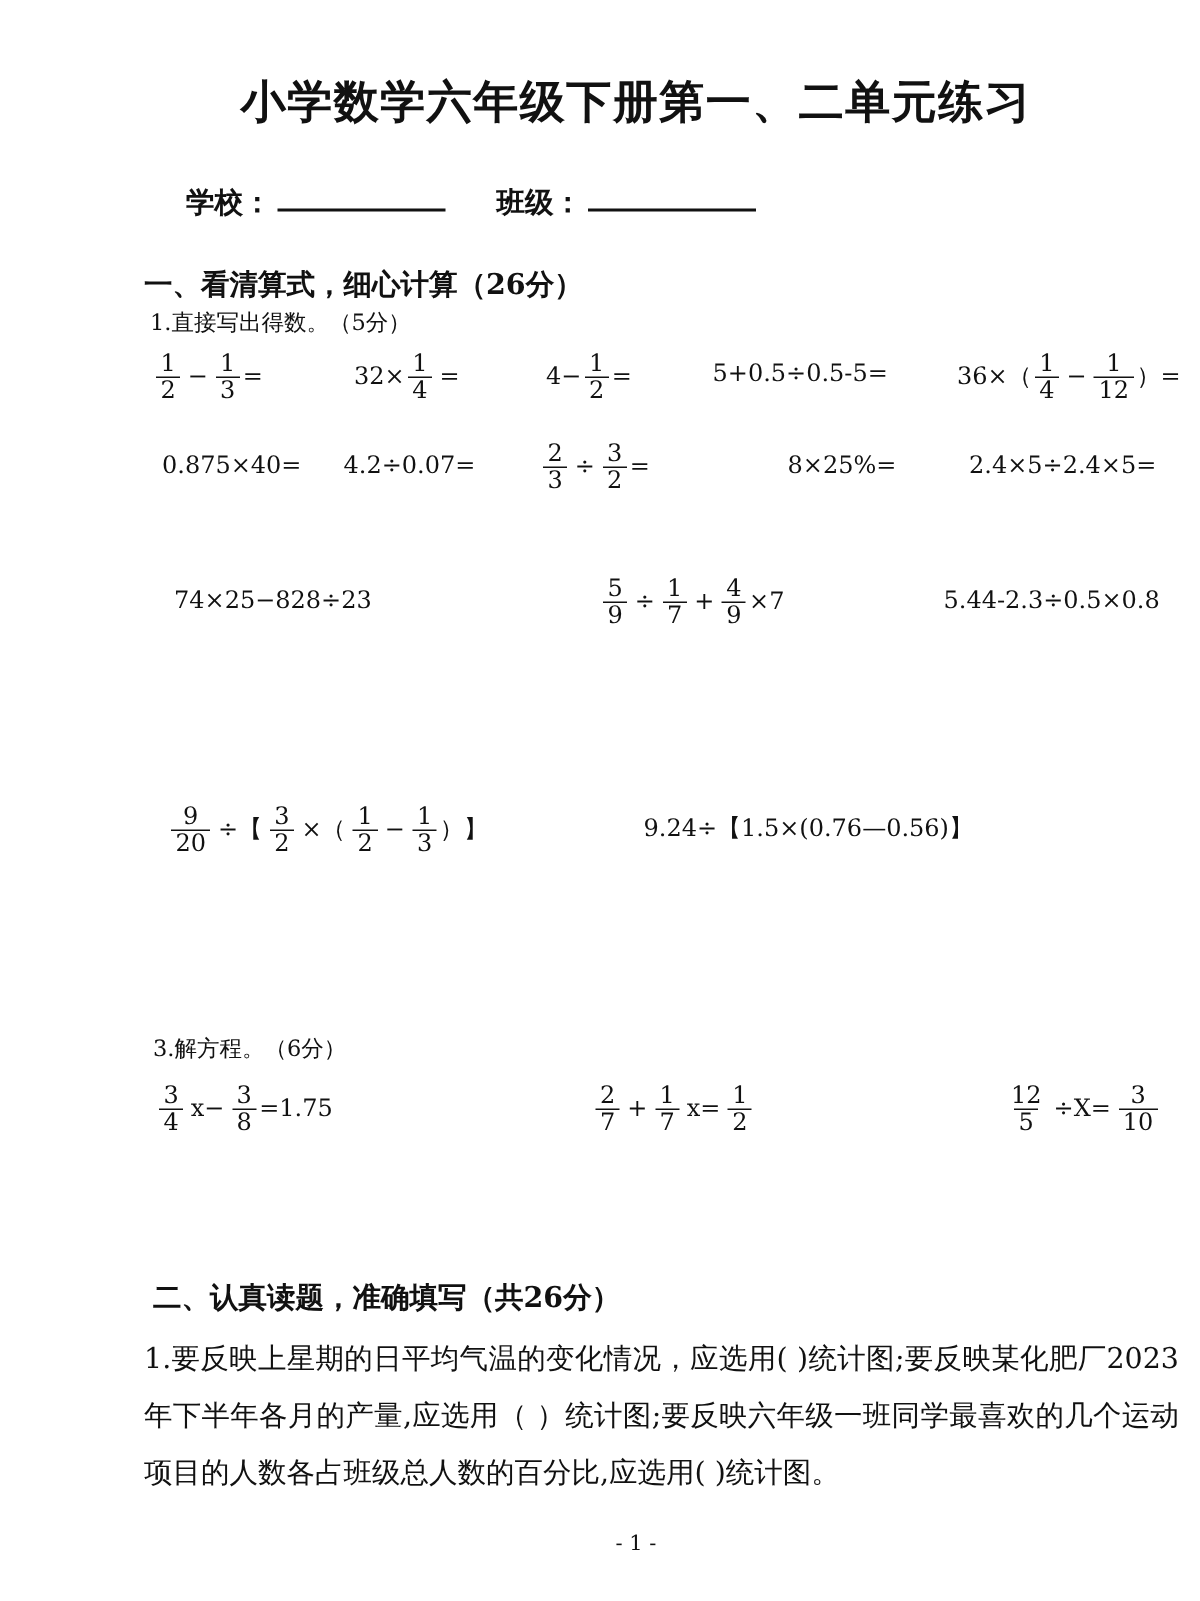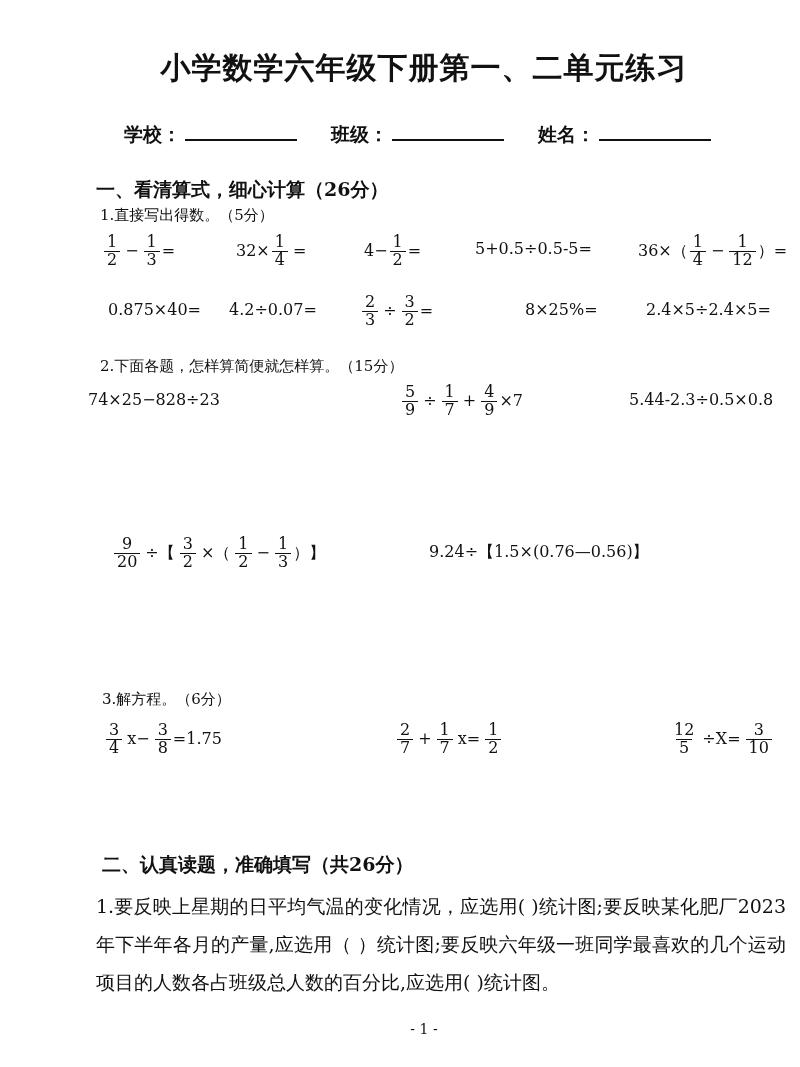--- a/index.html
+++ b/index.html
@@ -124,24 +124,20 @@
 
   <div class="field-row">
     <div class="field">
       <span class="field-label">学校：</span>
       <span class="field-line"></span>
     </div>
     <div class="field">
       <span class="field-label">班级：</span>
       <span class="field-line"></span>
     </div>
-    <div class="field">
-      <span class="field-label">姓名：</span>
-      <span class="field-line"></span>
-    </div>
   </div>
 
   <div class="section-head" style="top:177px; left:72px;">一、看清算式，细心计算（26分）</div>
   <div class="sub-head" style="top:206px; left:76px;">1.直接写出得数。（5分）</div>
 
   <div class="expr" style="top:234px; left:78px;">
     <span class="frac">
       <span class="num">1</span>
       <span class="den">2</span>
     </span>
@@ -199,23 +195,22 @@
     <span class="frac">
       <span class="num">3</span>
       <span class="den">2</span>
     </span>
     <span>=</span>
   </div>
 
   <div class="expr" style="top:302px; left:501px;text-align:right;">8×25%=</div>
   <div class="expr" style="top:302px; left:622px;">2.4×5÷2.4×5=</div>
 
-  <div class="sub-head" style="top:357px; left:76px;">2.下面各题，怎样算简便就怎样算。（15分）</div>
-
-  <div class="expr" style="top:392px; left:64px;">74×25−828÷23</div>
+
+  <div class="expr" style="top:392px; left:92px;">74×25−828÷23</div>
 
   <div class="expr" style="top:384px; left:376px;">
     <span class="frac">
       <span class="num">5</span>
       <span class="den">9</span>
     </span>
     <span class="op">÷</span>
     <span class="frac">
       <span class="num">1</span>
       <span class="den">7</span>

